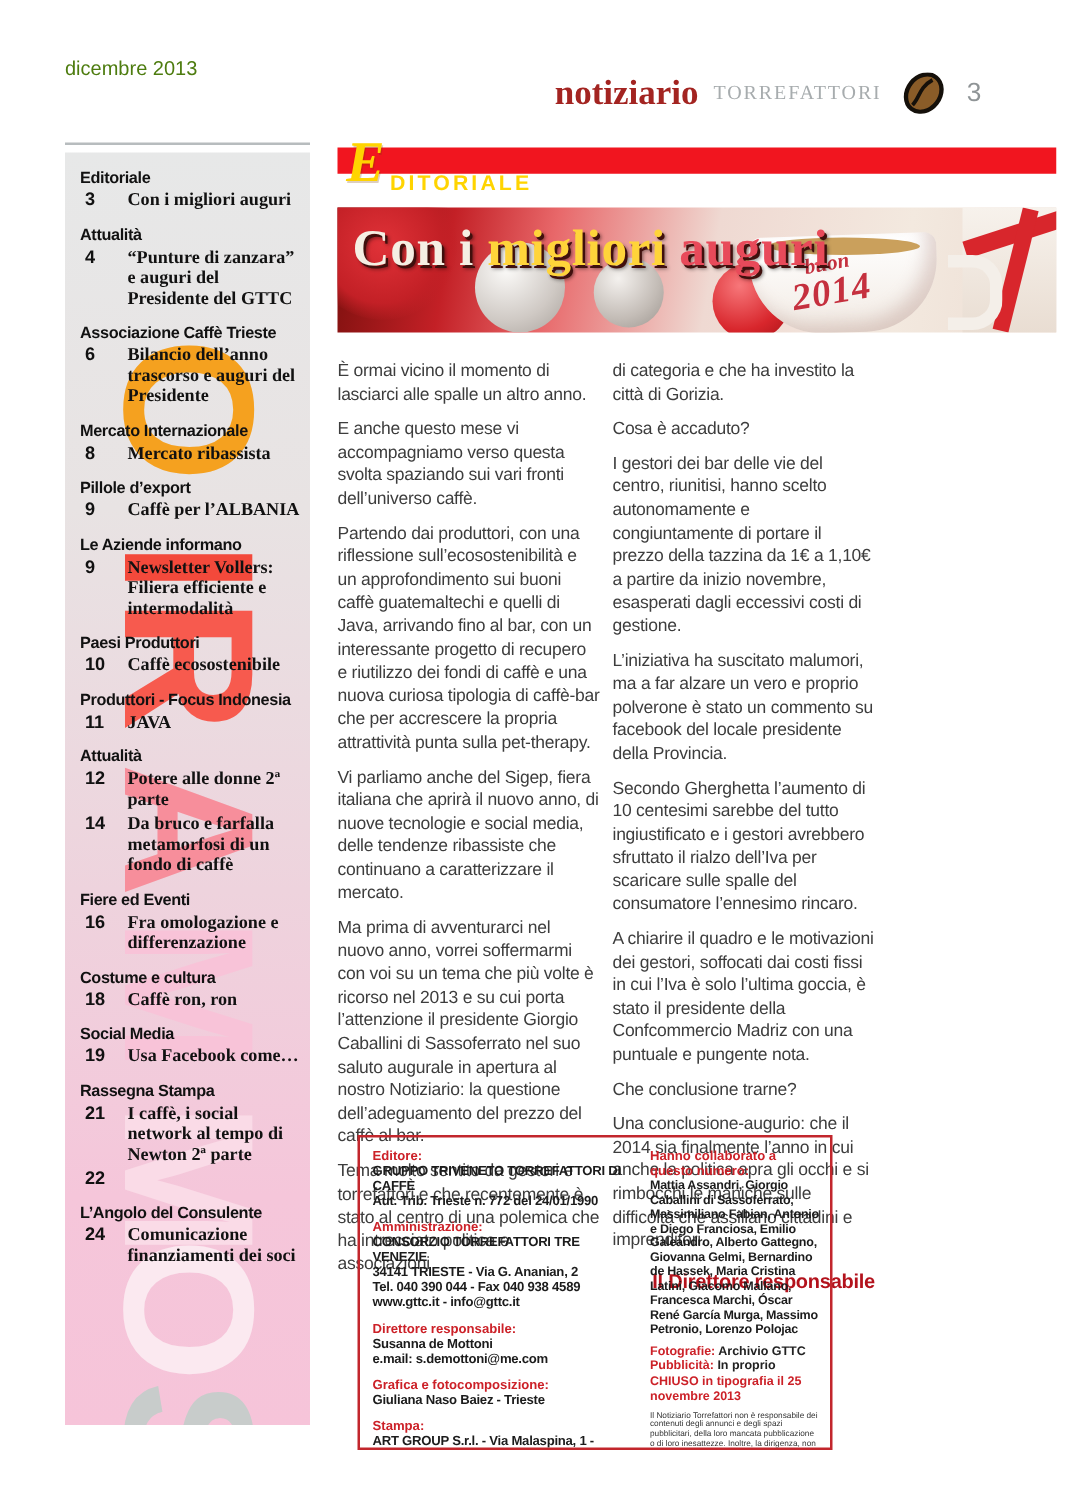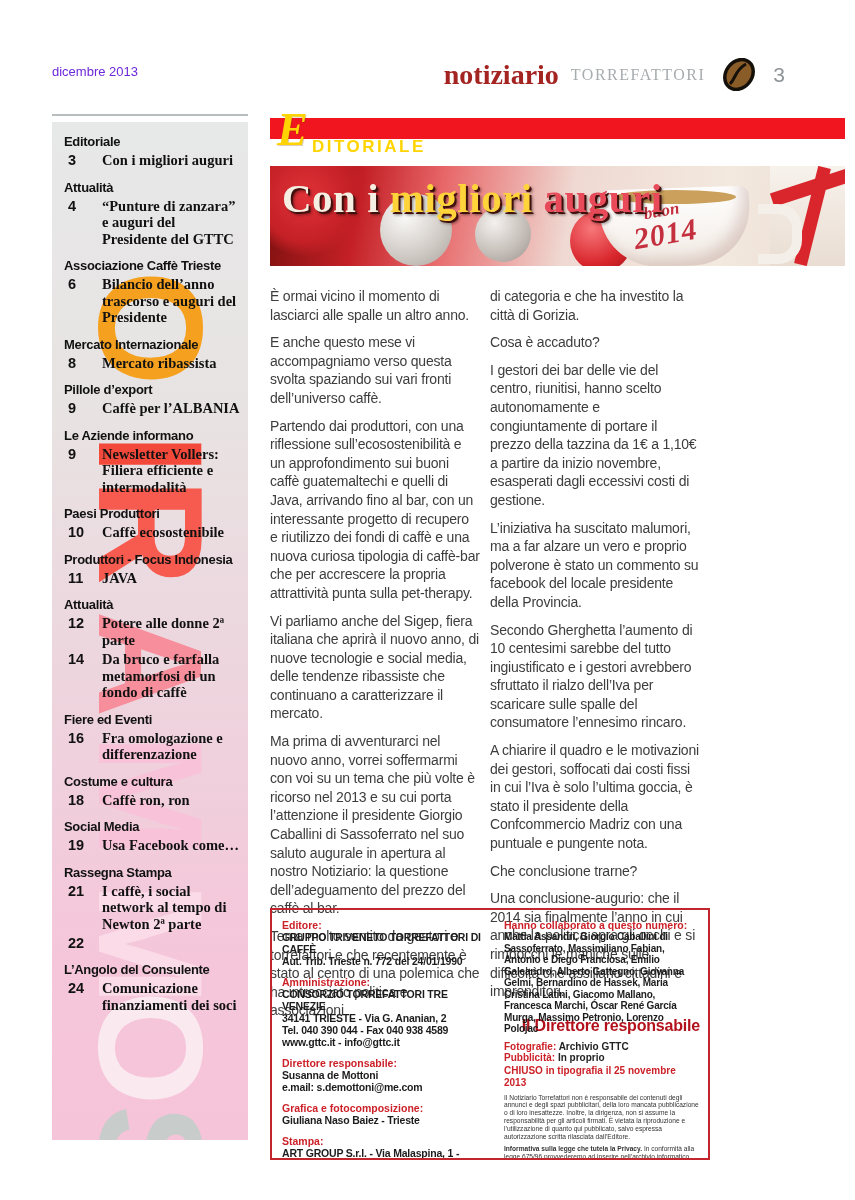--- a/index.html
+++ b/index.html
@@ -1,20 +1,20 @@
 <!DOCTYPE html>
 <html lang="it"><head>
 <meta charset="utf-8">
 <style>
   html,body{margin:0;padding:0;background:#fff;}
   .page{position:relative;width:855px;height:1200px;background:#fff;overflow:hidden;
         font-family:"Liberation Sans",sans-serif;color:#222;}
 
   
-  .hdr-date{position:absolute;left:52px;top:64px;font-size:13px;color:#6d28d9;}
+  .hdr-date{position:absolute;left:52px;top:47px;font-size:16px;color:#4d7c0f;}
   .masthead{position:absolute;right:70px;top:58px;display:flex;align-items:center;gap:8px;}
   .mh-red{font-family:"Liberation Serif",serif;font-weight:bold;font-size:28px;color:#a32421;}
   .mh-gray{font-family:"Liberation Serif",serif;font-size:16px;color:#a7acae;letter-spacing:1.5px;margin-left:4px;}
   .mh-bean{width:40px;height:33px;margin-left:6px;}
   .mh-page{font-size:21px;color:#8f9496;margin-left:6px;}
   .rule-gray{position:absolute;left:52px;top:114px;width:196px;height:2px;background:#b7bcbe;}
 
   
   .ed-bar{position:absolute;left:270px;top:118px;width:575px;height:21px;background:#f1151f;}
   .ed-initial{position:absolute;left:277px;top:103px;font-family:"Liberation Serif",serif;
@@ -66,21 +66,21 @@
   .toc-entry.caps .toc-text{font-family:"Liberation Sans",sans-serif;font-size:14.5px;letter-spacing:-.3px;}
 
   
   .article-col{position:absolute;top:287px;width:210px;font-size:14px;line-height:18.6px;
        color:#3d3d3d;letter-spacing:-.2px;}
   .col1{left:270px;} .col2{left:490px;}
   .article-col p{margin:0 0 9px 0;}
   .signature{margin-top:16px;text-align:right;font-weight:bold;color:#b3121c;font-size:16px;}
 
   
-  .colophon{position:absolute;left:270px;top:908px;width:440px;height:252px;border:2px solid #c2262c;
+  .colophon{position:absolute;left:286px;top:908px;width:380px;height:252px;border:2px solid #c2262c;
        box-sizing:border-box;display:flex;padding:9px 8px 6px 10px;gap:14px;overflow:hidden;}
   .co-left{width:208px;flex:none;} .co-right{flex:1;}
   .co-label{color:#cc2128;font-weight:bold;font-size:10.5px;line-height:12px;}
   .co-line{font-weight:bold;font-size:10.5px;line-height:12px;color:#1c1c1c;letter-spacing:-.2px;}
   .co-block{margin-bottom:9px;}
   .co-names{font-weight:bold;font-size:10px;line-height:11.5px;color:#1c1c1c;letter-spacing:-.2px;margin-bottom:6px;}
   .co-credit{font-size:10px;line-height:11.5px;font-weight:bold;}
   .co-credit .co-label-inline{color:#cc2128;}
   .co-closed{color:#cc2128;font-weight:bold;font-size:10px;line-height:12px;margin:1px 0 5px 0;}
   .fineprint{font-size:6.6px;line-height:7.9px;color:#333;}

